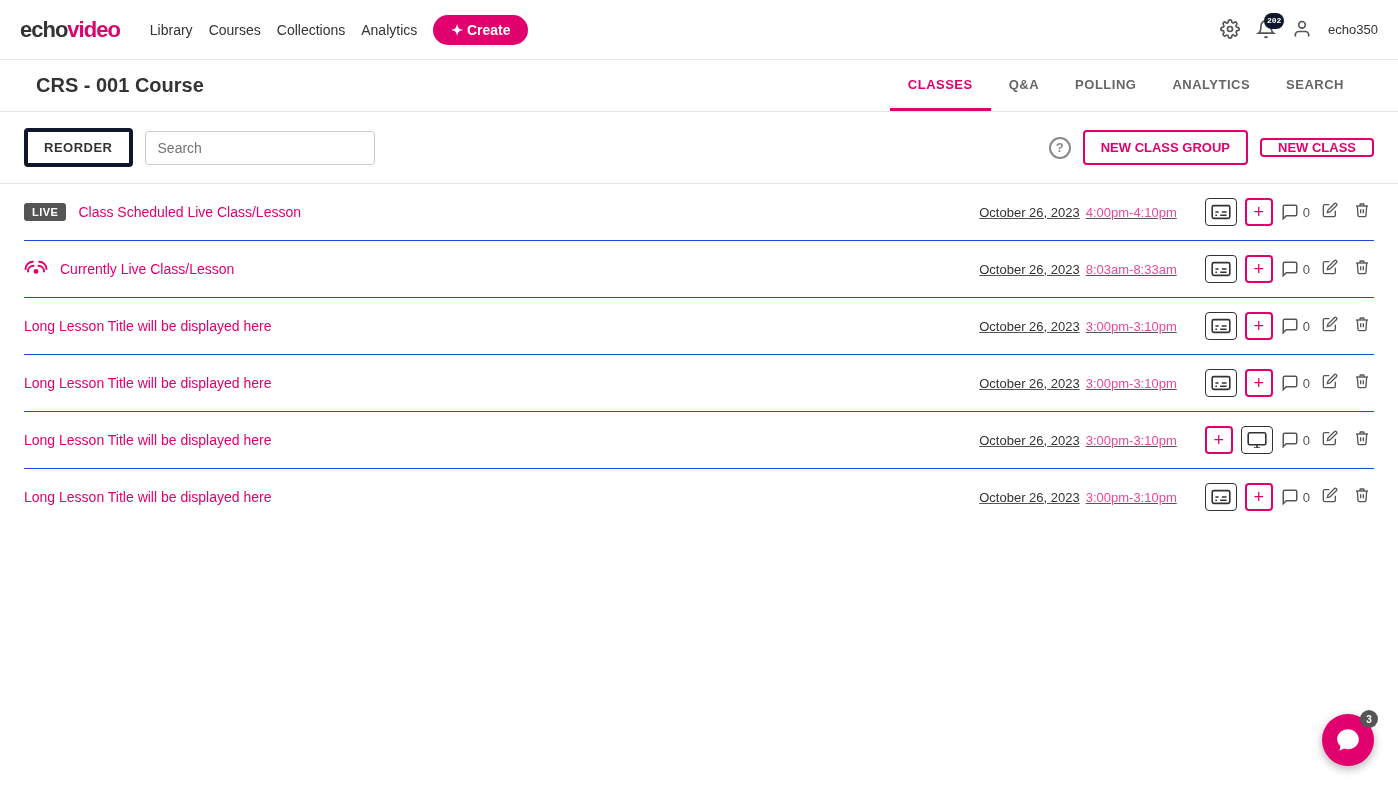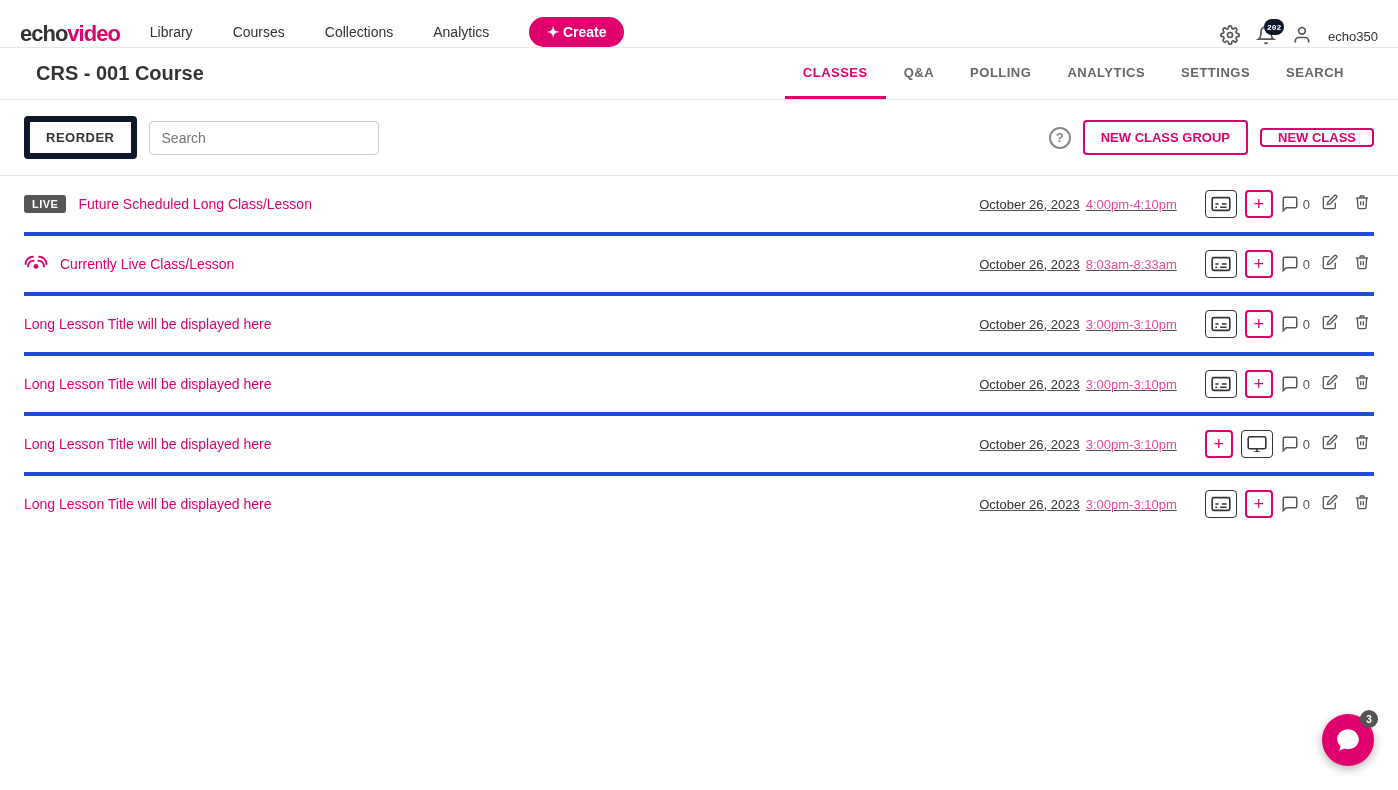--- a/index.html
+++ b/index.html
@@ -1,26 +1,26 @@
 <!DOCTYPE html>
 <html><head>
   <meta charset="utf-8">
   <style>
     * { box-sizing: border-box; margin: 0; padding: 0; }
     body { font-family: -apple-system, BlinkMacSystemFont, 'Segoe UI', sans-serif; background: #fff; font-size: 14px; color: #333; }
 
     
     .top-nav {
-      display: flex; align-items: flex-end; padding: 0 20px; height: 48px;
+      display: flex; align-items: center; padding: 0 20px; height: 60px;
       border-bottom: 1px solid #e5e5e5; background: #fff;
     }
     .logo { display: flex; align-items: center; margin-right: 30px; }
     .logo-echo { color: #333; font-size: 22px; font-weight: 700; letter-spacing: -1px; }
     .logo-video { color: #e0006e; font-size: 22px; font-weight: 700; letter-spacing: -1px; }
-    .nav-links { display: flex; gap: 40px; align-items: center; flex: 1; }
+    .nav-links { display: flex; gap: 16px; align-items: center; flex: 1; }
     .nav-link { color: #333; text-decoration: none; font-size: 14px; cursor: pointer; }
     .create-btn {
       background: #e0006e; color: #fff; border: none; border-radius: 20px;
       padding: 7px 18px; font-size: 14px; font-weight: 600; cursor: pointer;
       display: flex; align-items: center; gap: 6px;
     }
     .nav-right { display: flex; align-items: center; gap: 14px; margin-left: auto; }
     .nav-icon { width: 22px; height: 22px; color: #555; cursor: pointer; position: relative; }
     .notification-badge {
       position: absolute; top: -6px; right: -6px; background: #0f172a; color: #fff;
@@ -43,21 +43,21 @@
       letter-spacing: 0.5px; text-transform: uppercase;
     }
     .course-tab.active { color: #e0006e; border-bottom-color: #e0006e; }
 
     
     .toolbar {
       display: flex; align-items: center; padding: 16px 24px; gap: 12px;
       border-bottom: 1px solid #e5e5e5;
     }
     .reorder-btn {
-      border: 6px solid #0f172a; background: #fff; color: #333; font-weight: 700;
+      border: 4px solid #0f172a; background: #fff; color: #333; font-weight: 700;
       padding: 8px 16px; border-radius: 4px; cursor: pointer; font-size: 13px;
       letter-spacing: 0.5px;
     }
     .search-box {
       border: 1px solid #ccc; border-radius: 4px; padding: 8px 12px;
       font-size: 14px; width: 230px; outline: none; color: #888;
     }
     .help-icon {
       width: 22px; height: 22px; border-radius: 50%; border: 2px solid #888;
       display: flex; align-items: center; justify-content: center; color: #888;
@@ -71,21 +71,21 @@
     .new-class-btn {
       border: 2px solid #e0006e; background: #fff; color: #e0006e;
       padding: 0 16px; border-radius: 4px; cursor: pointer; font-size: 13px;
       font-weight: 600;
     }
 
     
     .classes-list { padding: 0 24px; }
     .class-row {
       display: flex; align-items: center; padding: 14px 0;
-      border-bottom: 4px solid #1d4ed8; gap: 12px;
+      border-bottom: 1px solid #1d4ed8; gap: 12px;
     }
     .class-row:last-child { border-bottom: none; }
     .live-badge {
       background: #555; color: #fff; font-size: 11px; font-weight: 700;
       padding: 3px 8px; border-radius: 3px; white-space: nowrap; letter-spacing: 0.5px;
     }
     .live-waves {
       display: flex; align-items: center; gap: 2px; color: #e0006e; font-size: 16px;
     }
     .class-title-link { color: #e0006e; text-decoration: none; font-size: 14px; cursor: pointer; }
@@ -166,38 +166,37 @@
   </div>
 </nav>
 
 <div class="course-header">
   <h1 class="course-title">CRS - 001 Course</h1>
   <div class="course-tabs">
     <div class="course-tab active">CLASSES</div>
     <div class="course-tab">Q&amp;A</div>
     <div class="course-tab">POLLING</div>
     <div class="course-tab">ANALYTICS</div>
-    <div class="course-tab">SETTINGS</div>
     <div class="course-tab">SEARCH</div>
   </div>
 </div>
 
 <div class="toolbar">
   <button class="reorder-btn">REORDER</button>
   <input class="search-box" type="text" placeholder="Search" style="">
   <div class="help-icon">?</div>
   <button class="new-class-group-btn">NEW CLASS GROUP</button>
   <button class="new-class-btn">NEW CLASS</button>
 </div>
 
 <div class="classes-list">
 
   <div class="class-row">
     <span class="live-badge">LIVE</span>
-    <a class="class-title-link">Future Scheduled Long Class/Lesson</a>
+    <a class="class-title-link">Class Scheduled Live Class/Lesson</a>
     <div class="class-meta">
       <span class="class-date">October 26, 2023</span>
       <span class="class-time">4:00pm-4:10pm</span>
     </div>
     <div class="class-actions">
       <div class="caption-box">
         <svg width="20" height="16" viewBox="0 0 24 20" fill="none" stroke="currentColor" stroke-width="2">
             <rect x="1" y="2" width="22" height="16" rx="2"></rect>
             <path d="M5 10h4M13 10h6M5 14h2M11 14h8"></path>
           </svg>

